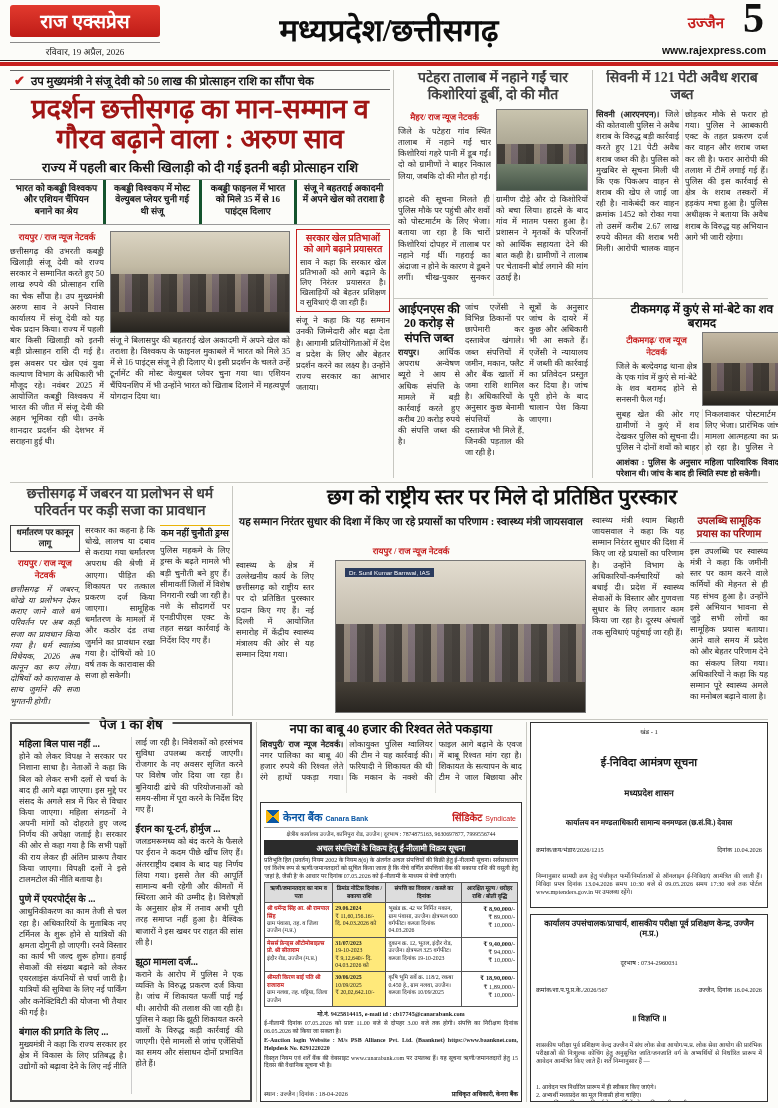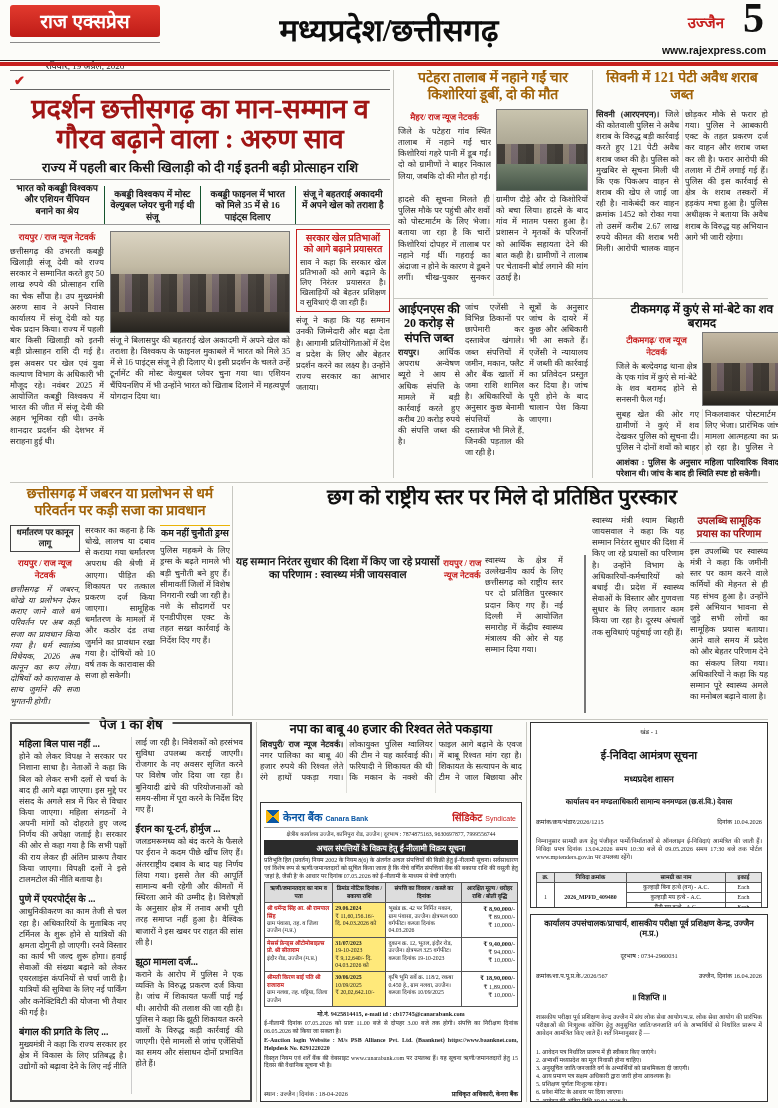--- a/index.html
+++ b/index.html
@@ -8,47 +8,47 @@
         font-family:"Liberation Serif","DejaVu Serif",serif;overflow:hidden;}
   .abs{position:absolute;}
   .hrule{position:absolute;height:1px;background:#c7c7c1;}
   .vrule{position:absolute;width:1px;background:#c7c7c1;}
 
   
   .logo-box{position:absolute;left:10px;top:5px;width:150px;height:32px;border-radius:3px;
             background:linear-gradient(180deg,#e23a2e,#bf1c17);color:#fff;display:flex;align-items:center;
             justify-content:center;font-weight:bold;font-size:19px;font-family:"Liberation Sans",sans-serif;}
   .m-date{position:absolute;left:10px;top:42px;width:150px;text-align:center;font-size:9px;color:#222;
-          border-top:1px solid #8a8a8a;padding-top:16px;}
+          border-top:1px solid #8a8a8a;padding-top:2px;}
   .m-title{position:absolute;left:180px;right:180px;top:8px;text-align:center;font-size:31px;font-weight:bold;color:#0d0d0d;}
   .m-city{position:absolute;right:54px;top:12px;color:#c6201f;font-weight:bold;font-size:15px;}
   .m-pageno{position:absolute;right:14px;top:-6px;font-size:42px;font-weight:bold;color:#111;}
   .m-web{position:absolute;right:12px;top:44px;font-size:10.5px;font-weight:bold;color:#111;font-family:"Liberation Sans",sans-serif;}
   .rule-dark{left:0;right:0;top:60px;height:1px;background:#222;}
   .rule-red{left:0;right:0;top:62px;height:4px;background:#c6201f;}
 
   
   .body{font-size:8.2px;line-height:1.36;text-align:justify;overflow:hidden;color:#1c1c1c;}
   .byline{color:#c6201f;font-weight:bold;font-size:8.6px;text-align:center;margin:2px 0 3px;}
   .h-lg{font-size:21px;font-weight:bold;line-height:1.1;text-align:center;color:#101010;}
-  .h-md{font-size:14px;font-weight:bold;line-height:1.18;text-align:center;color:#a16207;margin-bottom:3px;}
+  .h-md{font-size:14px;font-weight:bold;line-height:1.18;text-align:center;color:#404040;margin-bottom:3px;}
   .h-sm{font-size:12px;font-weight:bold;line-height:1.2;text-align:center;color:#101010;margin-bottom:2px;}
   .cols2{column-count:2;column-gap:6px;column-rule:1px solid #ddddd8;}
   .cols3{column-count:3;column-gap:6px;column-rule:1px solid #ddddd8;}
   .bold-note{font-weight:bold;}
 
   
   .kicker{display:flex;align-items:center;gap:6px;border-top:1px solid #666;border-bottom:1px solid #666;
           padding:2px 4px;font-weight:bold;font-size:11.5px;height:20px;overflow:hidden;}
   .check{color:#c6201f;font-size:13px;line-height:1;}
   .lead-headline{font-size:27px;font-weight:bold;color:#a01515;text-align:center;line-height:1.12;margin:4px 0 2px;height:62px;overflow:hidden;}
   .lead-subhead{font-size:13px;font-weight:bold;text-align:center;margin-bottom:3px;height:18px;overflow:hidden;}
   .points{display:flex;border-top:1px solid #999;border-bottom:1px solid #999;height:46px;overflow:hidden;}
   .point{flex:1;padding:3px 5px;font-size:9.1px;font-weight:bold;text-align:center;line-height:1.25;overflow:hidden;}
-  .point + .point{border-left:1px solid #14532d;margin-top:6px;}
+  .point + .point{border-left:3px solid #14532d;}
   .lead-cols{display:flex;gap:6px;height:254px;margin-top:4px;overflow:hidden;}
   .redbox{border:1.5px solid #c6201f;padding:3px;margin-bottom:3px;}
   .redbox-title{color:#c6201f;font-weight:bold;font-size:9.4px;text-align:center;line-height:1.2;margin-bottom:2px;}
   .redbox-body{font-size:7.8px;line-height:1.3;text-align:justify;}
 
   
   .photo{position:relative;border:1px solid #777;overflow:hidden;}
   .photo::before{content:"";position:absolute;left:0;right:0;bottom:20%;height:38%;
      background:repeating-linear-gradient(90deg,rgba(40,36,34,.8) 0 8px,rgba(112,96,86,.55) 8px 14px,rgba(76,58,80,.55) 14px 21px,rgba(40,36,34,.75) 21px 29px);}
   .photo::after{content:"";position:absolute;left:0;right:0;bottom:0;height:20%;
@@ -96,21 +96,21 @@
   .yellow{background:#ffe97a;}
   .red{color:#c6201f;}
   .prices b,.prices span{text-align:right;font-size:6.3px;}
   .ad-contact{font-size:6.2px;font-weight:bold;text-align:center;}
   .ad-foot{font-size:6px;line-height:1.28;text-align:justify;}
   .ad-foot.b{font-weight:bold;}
   .ad-bottom{display:flex;justify-content:space-between;font-size:6.2px;margin-top:auto;padding-top:1px;}
   .ad-bottom .b{font-weight:bold;}
 
   
-  .notice{height:100%;border:1px solid #333;background:#fff;padding:4px 5px;display:flex;flex-direction:column;gap:11px;overflow:hidden;}
+  .notice{height:100%;border:1px solid #333;background:#fff;padding:4px 5px;display:flex;flex-direction:column;gap:18px;overflow:hidden;}
   .n-part{text-align:center;font-size:6.6px;}
   .n-title{text-align:center;font-weight:bold;font-size:11px;}
   .n-govt{text-align:center;font-weight:bold;font-size:8.6px;}
   .n-office{text-align:center;font-weight:bold;font-size:7.4px;}
   .n-ref{display:flex;justify-content:space-between;font-size:6.3px;}
   .n-intro{font-size:6.2px;line-height:1.3;text-align:justify;}
   .n-table{width:100%;border-collapse:collapse;font-size:5.9px;line-height:1.2;}
   .n-table th,.n-table td{border:1px solid #555;padding:1px 2px;text-align:center;}
   .n-table th{background:#e4e4e4;}
   .tno{font-weight:bold;}
@@ -137,20 +137,21 @@
     <div class="m-city">उज्जैन</div>
     <div class="m-pageno">5</div>
     <div class="m-web">www.rajexpress.com</div>
   </header>
   <div class="abs rule-dark"></div>
   <div class="abs rule-red"></div>
 
   <section class="abs" style="left:10px;top:70px;width:380px;height:408px;">
     <div class="kicker">
       <span class="check">✔</span>
+      <span>उप मुख्यमंत्री ने संजू देवी को 50 लाख की प्रोत्साहन राशि का सौंपा चेक</span>
     </div>
     <h2 class="lead-headline">प्रदर्शन छत्तीसगढ़ का मान-सम्मान व गौरव बढ़ाने वाला : अरुण साव</h2>
     <div class="lead-subhead">राज्य में पहली बार किसी खिलाड़ी को दी गई इतनी बड़ी प्रोत्साहन राशि</div>
     <div class="points">
 
     <div class="point">भारत को कबड्डी विश्वकप और एशियन चैंपियन बनाने का श्रेय</div>
         <div class="point">कबड्डी विश्वकप में मोस्ट वेल्युबल प्लेयर चुनी गई थी संजू</div>
         <div class="point">कबड्डी फाइनल में भारत को मिले 35 में से 16 पाइंट्स दिलाए</div>
         <div class="point">संजू ने बहतराई अकादमी में अपने खेल को तराशा है</div>
       </div>
@@ -226,21 +227,21 @@
       <div style="flex:1;display:flex;flex-direction:column;">
         <div class="subhd">कम नहीं चुनौती ड्रग्स</div>
         <p class="body" style="flex:1;">पुलिस महकमे के लिए ड्रग्स के बढ़ते मामले भी बड़ी चुनौती बने हुए हैं। सीमावर्ती जिलों में विशेष निगरानी रखी जा रही है। नशे के सौदागरों पर एनडीपीएस एक्ट के तहत सख्त कार्रवाई के निर्देश दिए गए हैं।</p>
       </div>
     </div>
   </section>
 
   <section class="abs" style="left:236px;top:486px;width:532px;height:230px;">
     <h2 class="h-lg" style="height:26px;overflow:hidden;">छग को राष्ट्रीय स्तर पर मिले दो प्रतिष्ठित पुरस्कार</h2>
     <div style="display:flex;gap:6px;height:198px;margin-top:3px;">
-      <div style="width:350px;display:flex;flex-direction:row;margin-top:40px;">
+      <div style="width:350px;display:flex;flex-direction:column;">
         <div class="aw-sub">यह सम्मान निरंतर सुधार की दिशा में किए जा रहे प्रयासों का परिणाम : स्वास्थ्य मंत्री जायसवाल</div>
         <div class="byline">रायपुर / राज न्यूज नेटवर्क</div>
         <div style="display:flex;gap:21px;flex:1;">
           <p class="body" style="width:78px;">स्वास्थ्य के क्षेत्र में उल्लेखनीय कार्य के लिए छत्तीसगढ़ को राष्ट्रीय स्तर पर दो प्रतिष्ठित पुरस्कार प्रदान किए गए हैं। नई दिल्ली में आयोजित समारोह में केंद्रीय स्वास्थ्य मंत्रालय की ओर से यह सम्मान दिया गया।</p>
           <div class="photo photo-award" style="flex:1;">
             <span class="ph-cap">Dr. Sunil Kumar Barnwal, IAS</span>
           </div>
         </div>
       </div>
       <p class="body" style="width:92px;">स्वास्थ्य मंत्री श्याम बिहारी जायसवाल ने कहा कि यह सम्मान निरंतर सुधार की दिशा में किए जा रहे प्रयासों का परिणाम है। उन्होंने विभाग के अधिकारियों-कर्मचारियों को बधाई दी। प्रदेश में स्वास्थ्य सेवाओं के विस्तार और गुणवत्ता सुधार के लिए लगातार काम किया जा रहा है। दूरस्थ अंचलों तक सुविधाएं पहुंचाई जा रही हैं।</p>

